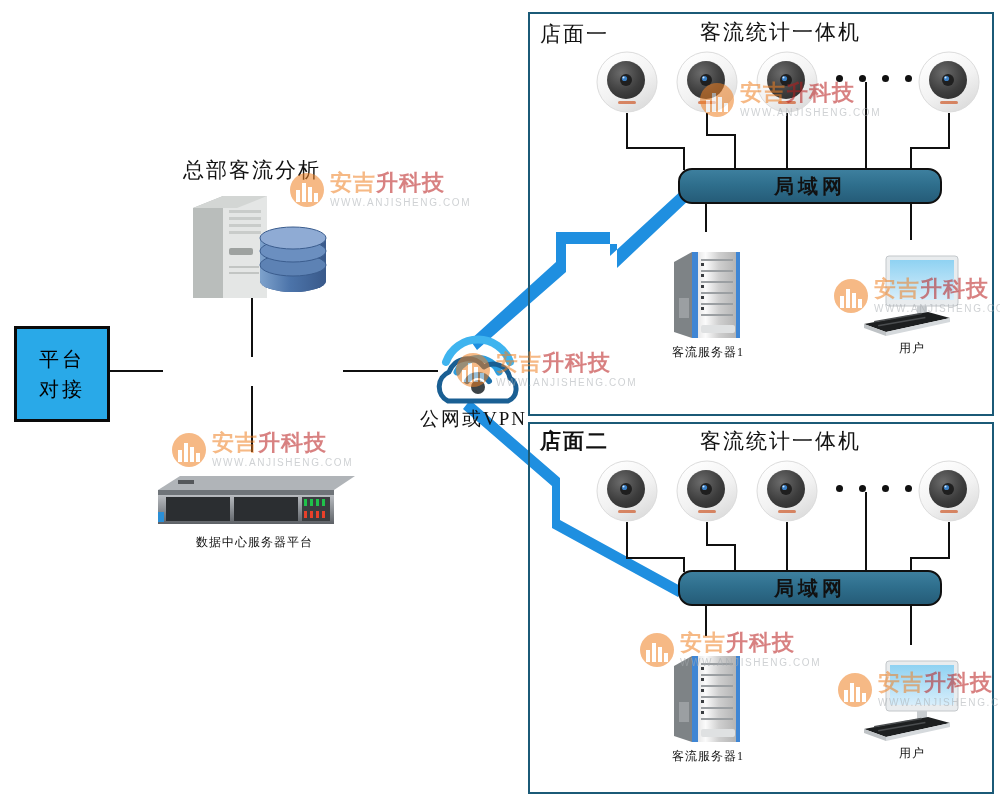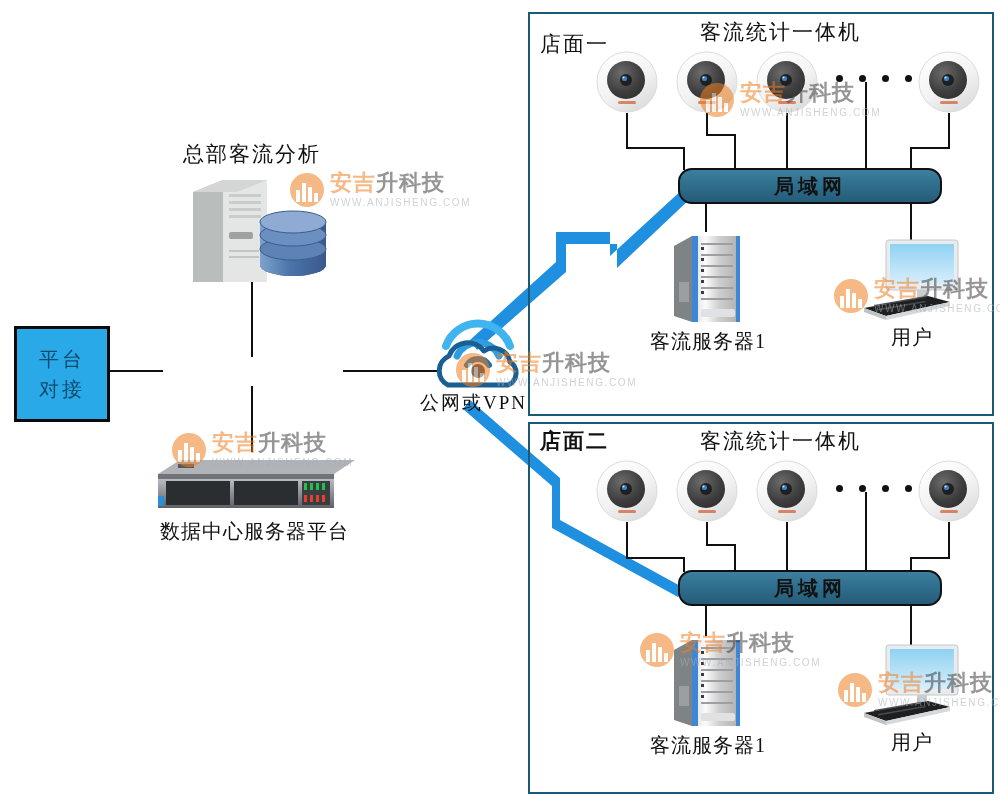--- a/index.html
+++ b/index.html
@@ -1,49 +1,49 @@
 <!DOCTYPE html>
 <html><head>
 <meta charset="utf-8">
 <style>
   html,body{margin:0;padding:0;background:#ffffff;}
   body{width:1000px;height:800px;position:relative;overflow:hidden;
        font-family:"Liberation Serif","DejaVu Serif",serif;}
   #stage{position:absolute;left:0;top:0;width:1000px;height:800px;}
   svg.layer{position:absolute;left:0;top:0;width:1000px;height:800px;}
-  .node{position:absolute;}
+  .node{position:absolute;margin-top:16px;}
   .cn{font-family:"Liberation Serif","DejaVu Serif",serif;color:#111;white-space:nowrap;}
   .label-lg{font-size:21px;letter-spacing:2px;}
   .label-md{font-size:19px;letter-spacing:2px;}
-  .label-sm{font-size:20px;letter-spacing:1px;}
+  .label-sm{font-size:12px;letter-spacing:1px;}
   .panel{position:absolute;border:2px solid #1b5a77;background:transparent;}
   .lanbar{position:absolute;border:2px solid #101010;border-radius:14px;
           background:linear-gradient(to bottom,#3d7f9e 0%,#2f6f8d 45%,#255c78 100%);
           display:flex;align-items:center;justify-content:center;}
   .lanbar span{color:#111;font-size:20px;letter-spacing:4px;font-weight:bold;}
   .platbox{position:absolute;border:3px solid #0a0a0a;background:#29a9e8;
            display:flex;flex-direction:column;align-items:center;justify-content:center;}
-  .platbox span{font-size:20px;letter-spacing:3px;line-height:1.5;color:#0c4a6e;}
+  .platbox span{font-size:20px;letter-spacing:3px;line-height:1.5;color:#000000;}
   .dots{position:absolute;display:flex;gap:16px;align-items:center;}
   .dots i{display:block;width:7px;height:7px;border-radius:50%;background:#111;}
   
   .cam{position:absolute;width:62px;height:62px;}
   
   .wm{position:absolute;opacity:.55;display:flex;align-items:center;gap:6px;
       pointer-events:none;}
   .wm .mark{width:34px;height:34px;border-radius:50%;background:#ef8023;position:relative;overflow:hidden;flex:none;}
   .wm .mark b{position:absolute;bottom:5px;width:4px;background:#fff;display:block;}
   .wm .mark b:nth-child(1){left:6px;height:12px;}
   .wm .mark b:nth-child(2){left:12px;height:19px;}
   .wm .mark b:nth-child(3){left:18px;height:15px;}
   .wm .mark b:nth-child(4){left:24px;height:9px;}
   .wm .txt{display:flex;flex-direction:column;line-height:1;}
   .wm .t1{font-family:"Liberation Sans",sans-serif;font-weight:bold;font-size:22px;letter-spacing:1px;}
   .wm .t1 .o{color:#ef8023;}
-  .wm .t1 .g{color:#404040;}
+  .wm .t1 .g{color:#b91c1c;}
   .wm .t2{font-family:"Liberation Sans",sans-serif;font-size:10px;letter-spacing:1.6px;color:#a8adb1;margin-top:4px;}
 </style>
 </head>
 <body>
 
 <div id="stage">
 
   <svg class="layer" viewBox="0 0 1000 800">
     <defs>
       <linearGradient id="lanGrad" x1="0" y1="0" x2="0" y2="1">
@@ -172,21 +172,21 @@
           </g>
       </g>
       <rect x="8" y="44" width="6" height="10" fill="#2b8fd6"></rect>
       <rect x="28" y="12" width="16" height="4" fill="#55585b"></rect>
     </svg>
     <div class="cn label-sm" style="position:absolute;left:2px;top:66px;width:205px;text-align:center;">数据中心服务器平台</div>
   </div>
 
   <div class="panel" style="left:528px;top:12px;width:462px;height:400px;"></div>
 
-  <div class="cn label-lg" style="position:absolute;left:540px;top:30px;text-align:center;">店面一</div>
+  <div class="cn label-lg" style="position:absolute;left:540px;top:20px;text-align:center;">店面一</div>
   <div class="cn label-lg" style="position:absolute;left:700px;top:18px;">客流统计一体机</div>
 
   <div class="cam" style="left:596px;top:51px;">
     <svg width="62" height="62" viewBox="0 0 62 62">
       <circle cx="31" cy="31" r="30" fill="url(#camG)" stroke="#dcdcdc" stroke-width="1"></circle>
       <circle cx="30" cy="29" r="19" fill="url(#lensG)"></circle>
       <circle cx="30" cy="29" r="6" fill="#1f1f1f"></circle>
       <circle cx="28.5" cy="27.5" r="2.6" fill="#3b7fc4"></circle>
       <circle cx="27.5" cy="26.5" r="1" fill="#cfe6fa"></circle>
       <rect x="22" y="50" width="18" height="3" rx="1.5" fill="#cf5a2a" opacity=".7"></rect>

